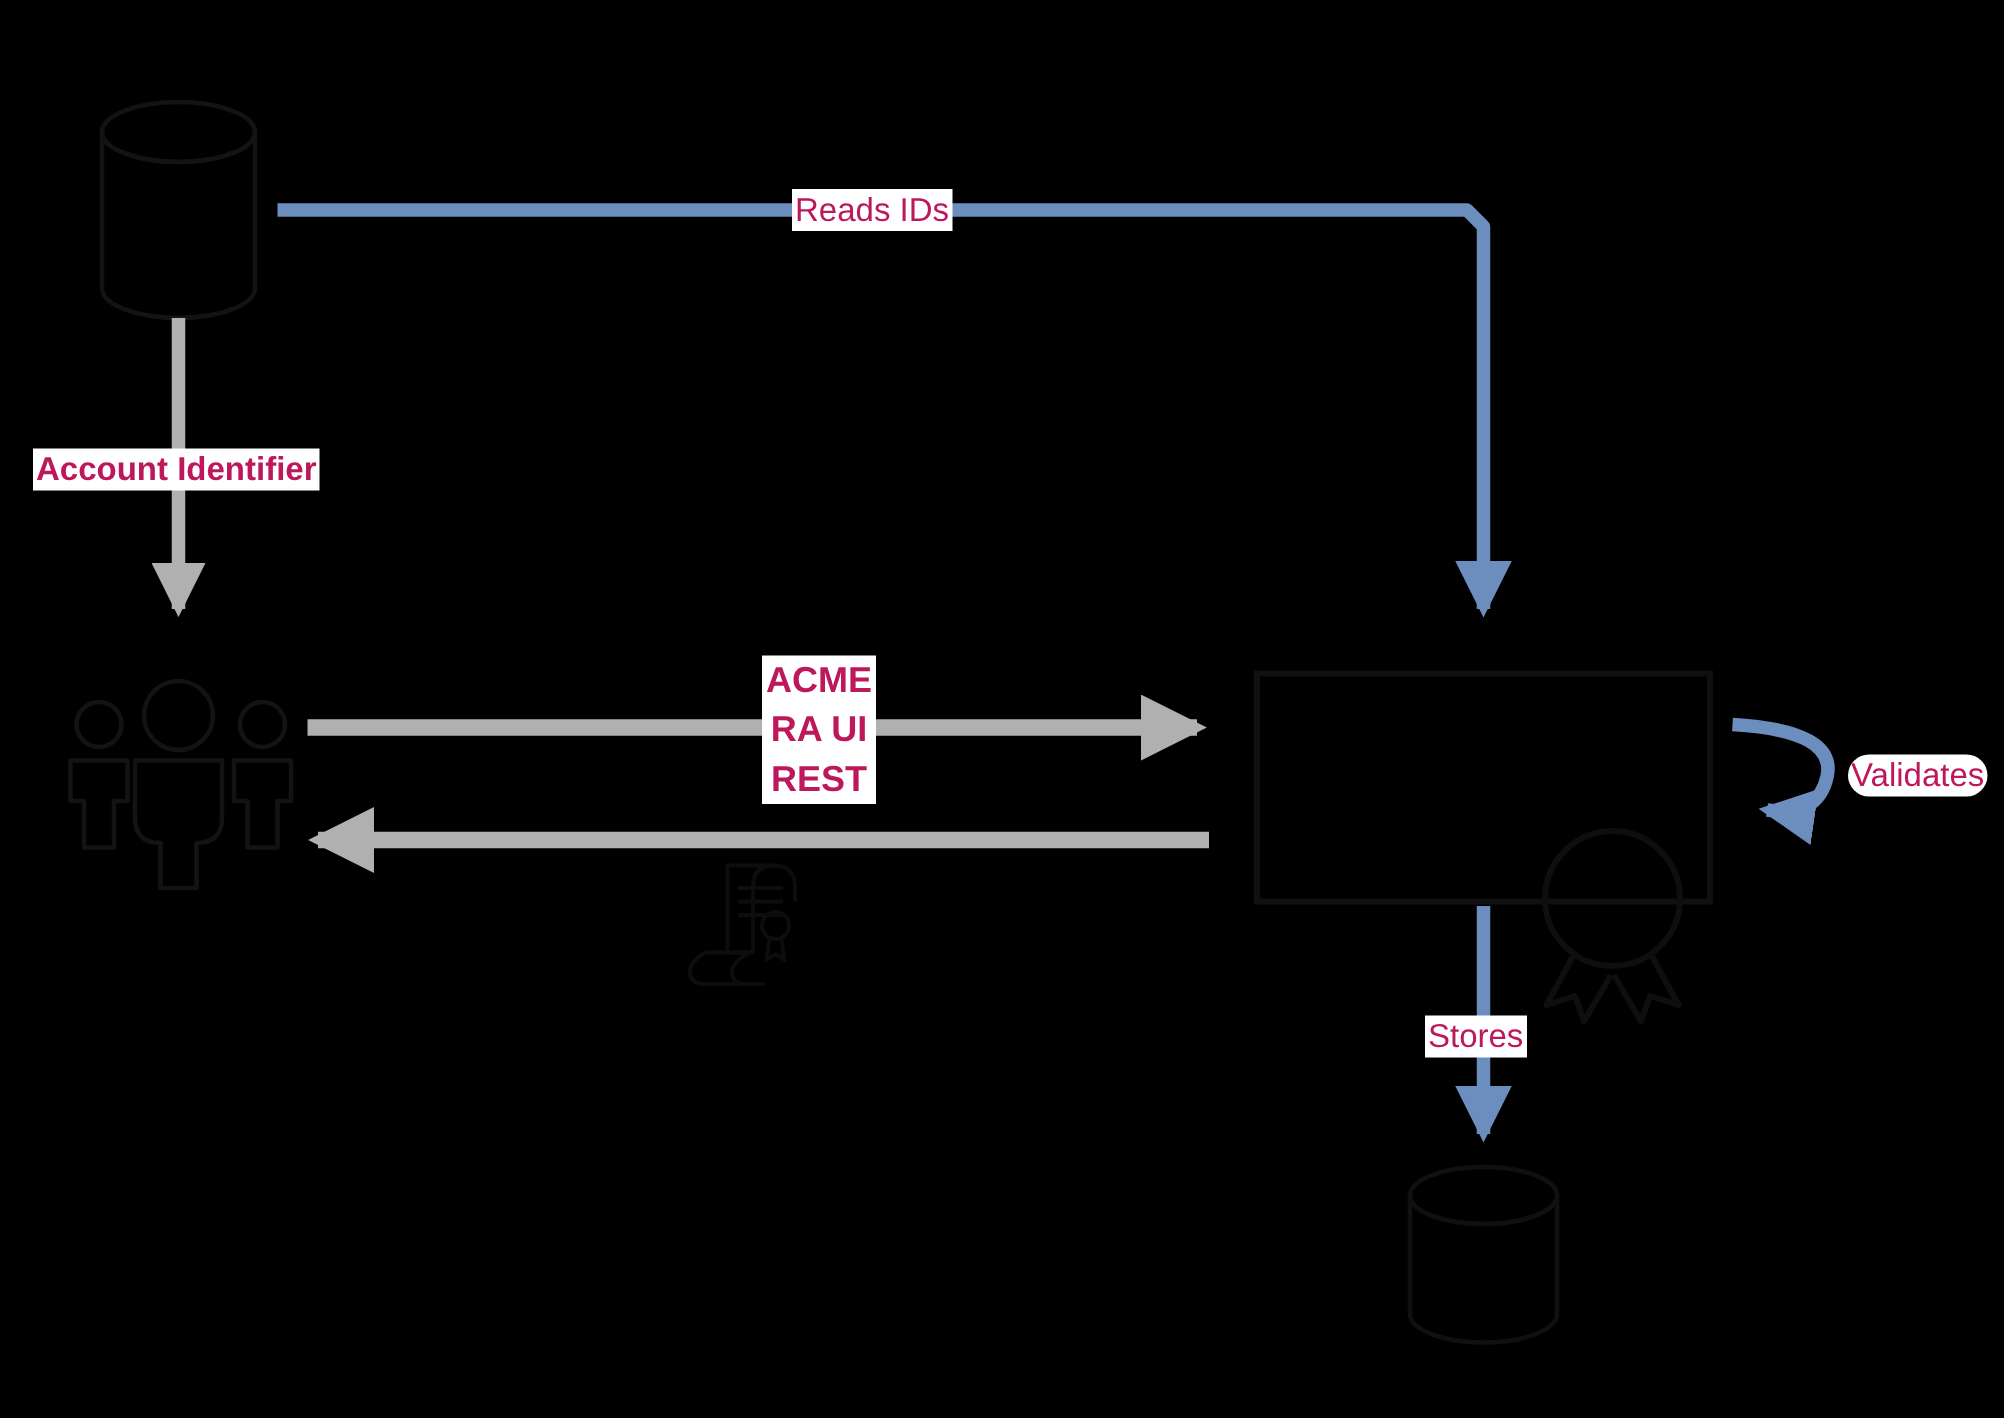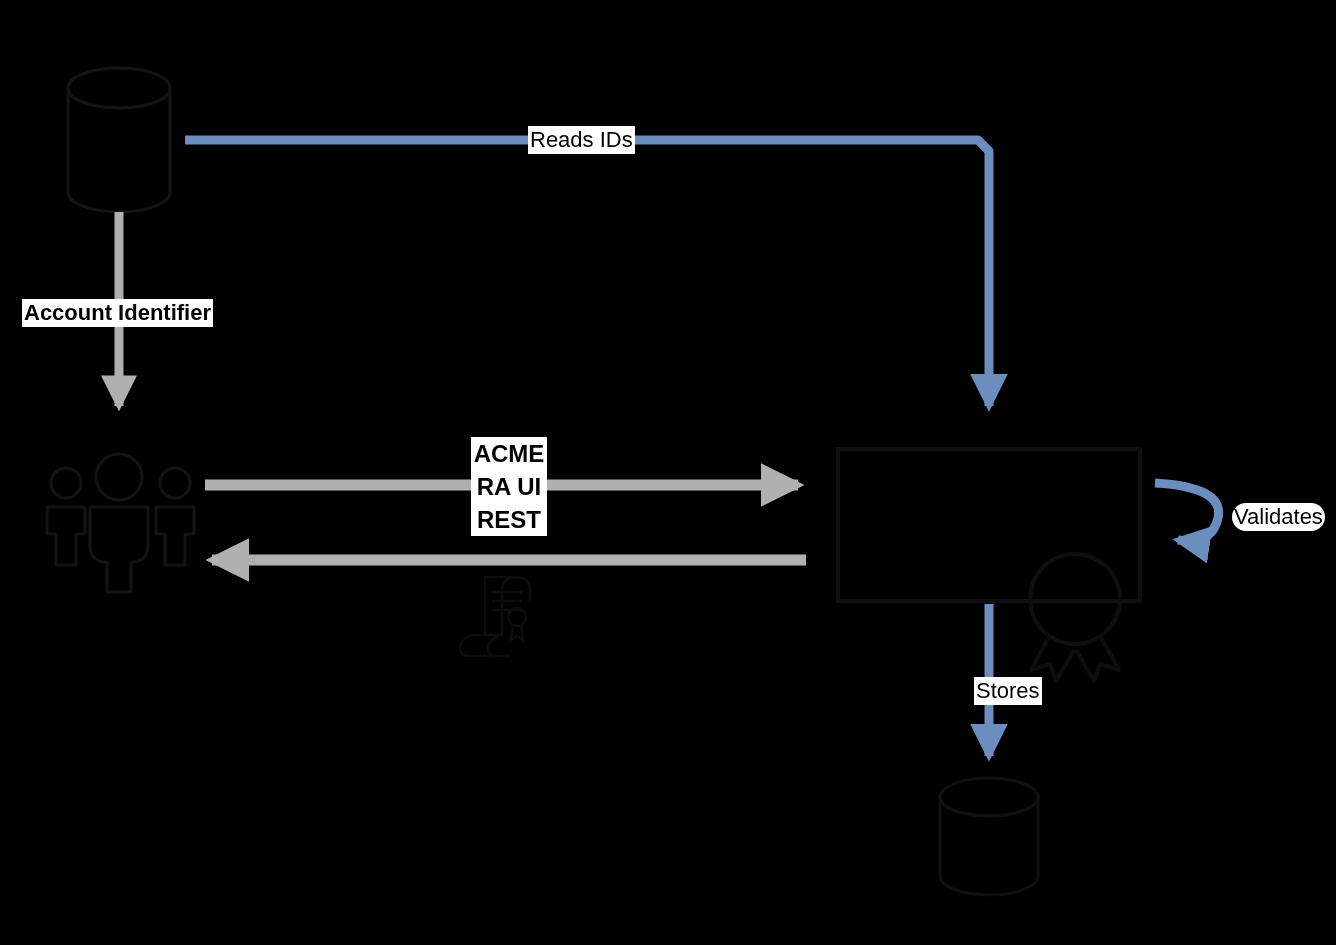--- a/index.html
+++ b/index.html
@@ -18,33 +18,34 @@
   svg.layer {
     position: absolute;
     left: 0;
     top: 0;
     width: 1336px;
     height: 945px;
   }
   .edge-label {
     position: absolute;
     background: #ffffff;
-    color: #000000;
+    color: #be185d;
     font-family: "Liberation Sans", sans-serif;
     font-size: 22px;
     line-height: 28px;
     white-space: nowrap;
     padding: 0 2px;
   }
   .edge-label.multiline {
     font-weight: bold;
     text-align: center;
     white-space: normal;
     line-height: 33px;
     font-size: 24px;
+    margin-left: 37px;
   }
 </style>
 </head>
 <body>
 
 <div id="canvas">
 
   <svg class="layer" viewBox="0 0 1336 945" xmlns="http://www.w3.org/2000/svg">
 
     <defs>
@@ -119,15 +120,15 @@
   <div class="edge-label" style="left:22px; top:299px;font-weight:bold;">Account Identifier</div>
 
   <div class="edge-label multiline" style="left:471px; top:437px; width:72px;">
     <div>ACME</div>
     <div>RA UI</div>
     <div>REST</div>
   </div>
 
   <div class="edge-label" style="left:1232px; top:503px;border-radius:14px;">Validates</div>
 
-  <div class="edge-label" style="left:974px; top:677px;">Stores</div>
+  <div class="edge-label" style="left:950px; top:677px;">Stores</div>
 
 </div>
 
 </body></html>

